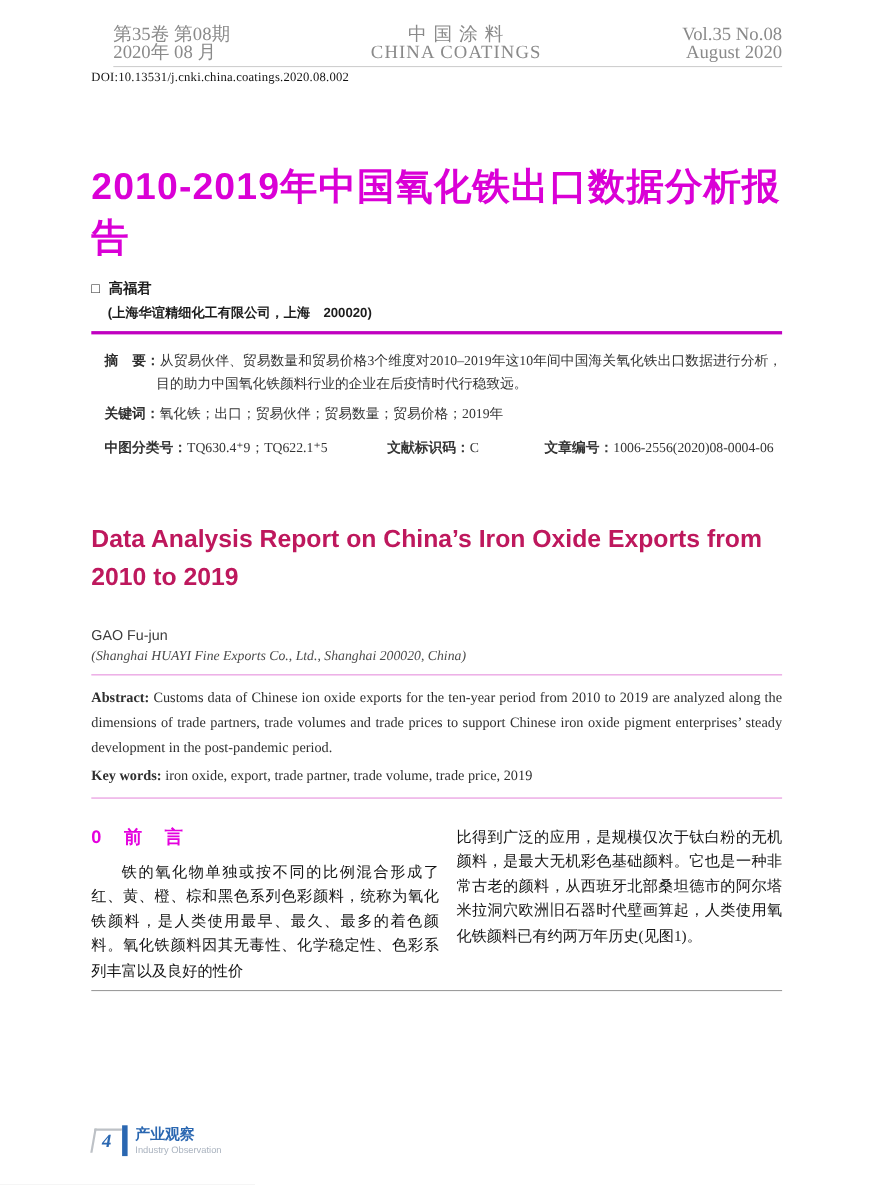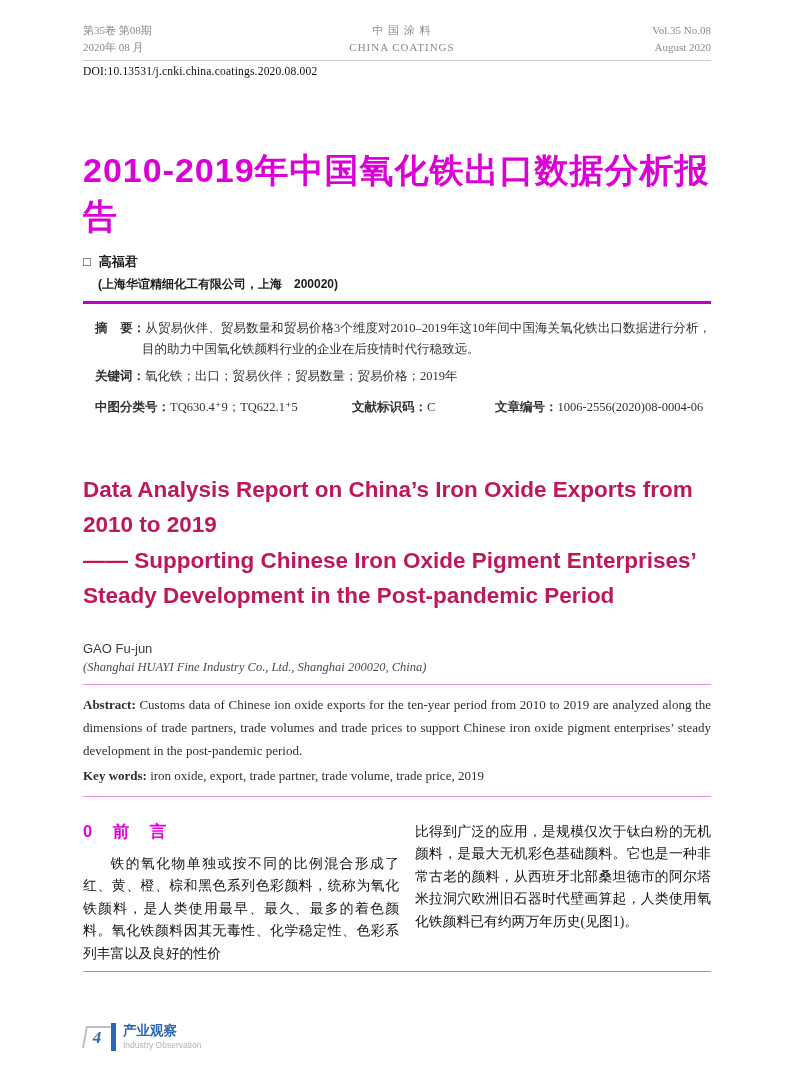--- a/index.html
+++ b/index.html
@@ -6,22 +6,22 @@
   html,body { background:#e9e9e9; }
   .page {
     width:794px; height:1077px; margin:0 auto; background:#ffffff;
     position:relative; overflow:hidden;
     font-family:"Liberation Serif","DejaVu Serif",serif; color:#1c1c1c;
   }
   .content { position:absolute; left:83px; top:22px; width:628px; }
 
   
   .jheader { display:flex; justify-content:space-between; align-items:flex-start;
-    color:#8a8a8a; font-size:11px; line-height:17px;
-    border-bottom:1px solid #cfcfcf; padding-bottom:4px; }
+    color:#8a8a8a; font-size:17px; line-height:17px;
+    border-bottom:1px solid #cfcfcf; padding-bottom:4px;margin-left:20px; }
   .jheader .hcol { display:flex; flex-direction:column; }
   .jheader .hcenter { text-align:center; letter-spacing:1px; }
   .jheader .hright { text-align:right; }
   .doi { font-size:11.5px; color:#111; margin-top:4px; font-weight:normal; letter-spacing:0.2px; }
 
   
   .title-cn { margin-top:70px; color:#da00d6;
     font-family:"Liberation Sans","DejaVu Sans",sans-serif;
     font-weight:bold; font-size:34px; line-height:46px; letter-spacing:1px; }
   .title-cn .subtitle { margin-top:2px; }
@@ -125,26 +125,25 @@
       <p class="kw-line"><span class="lbl">关键词：</span><span>氧化铁；出口；贸易伙伴；贸易数量；贸易价格；2019年</span></p>
     </div>
     <div class="clc-row">
       <div class="c1"><span class="lbl" style="font-family:'Liberation Sans',sans-serif;font-weight:bold;">中图分类号：</span><span>TQ630.4⁺9；TQ622.1⁺5</span></div>
       <div class="c2"><span class="lbl" style="font-family:'Liberation Sans',sans-serif;font-weight:bold;">文献标识码：</span><span>C</span></div>
       <div class="c3"><span class="lbl" style="font-family:'Liberation Sans',sans-serif;font-weight:bold;">文章编号：</span><span>1006-2556(2020)08-0004-06</span></div>
     </div>
 
     <div class="title-en">
       <div>Data Analysis Report on China’s Iron Oxide Exports from 2010 to 2019</div>
-      <div class="subtitle">—— Supporting Chinese Iron Oxide Pigment Enterprises’ Steady Development in the Post-pandemic Period</div>
     </div>
 
     <div class="author-en">
       <div class="name">GAO Fu-jun</div>
-      <div class="affil">(Shanghai HUAYI Fine Industry Co., Ltd., Shanghai 200020, China)</div>
+      <div class="affil">(Shanghai HUAYI Fine Exports Co., Ltd., Shanghai 200020, China)</div>
     </div>
     <div class="rule-pink"></div>
 
     <div class="abs-en">
       <p><span class="lbl">Abstract:</span><span> Customs data of Chinese ion oxide exports for the ten-year period from 2010 to 2019 are analyzed along the dimensions of trade partners, trade volumes and trade prices to support Chinese iron oxide pigment enterprises’ steady development in the post-pandemic period.</span></p>
       <p class="kw-line"><span class="lbl">Key words:</span><span> iron oxide, export, trade partner, trade volume, trade price, 2019</span></p>
     </div>
     <div class="rule-pink"></div>
 
     <div class="columns">

